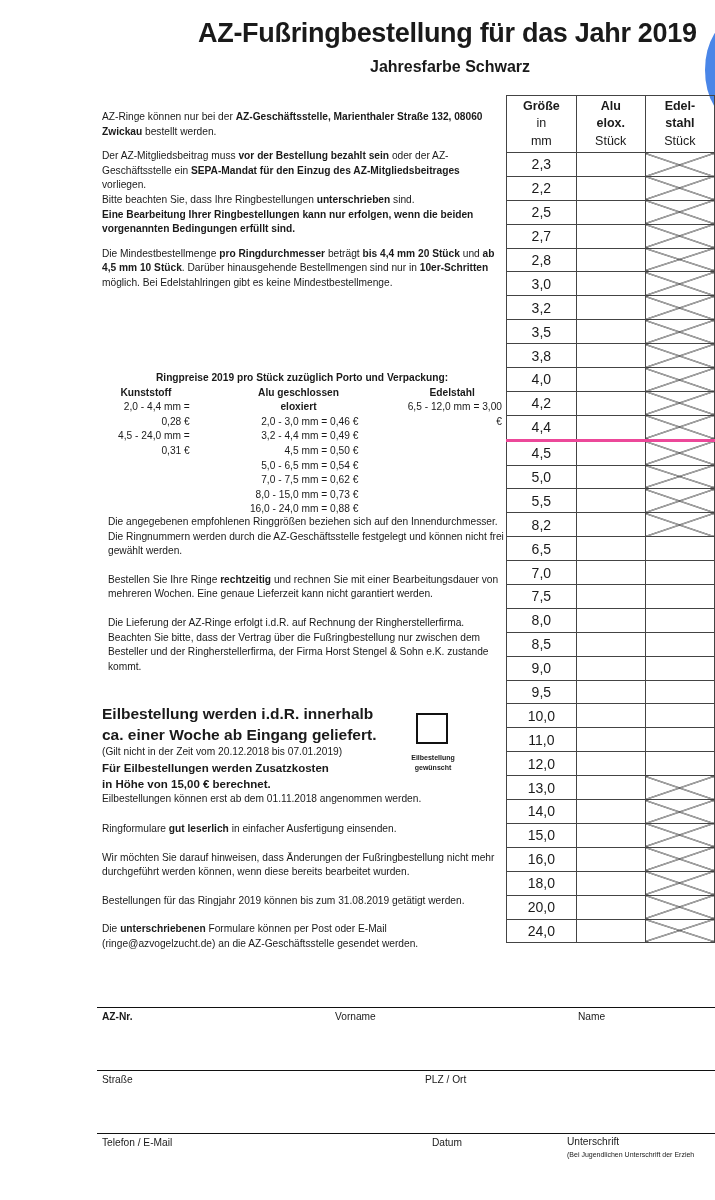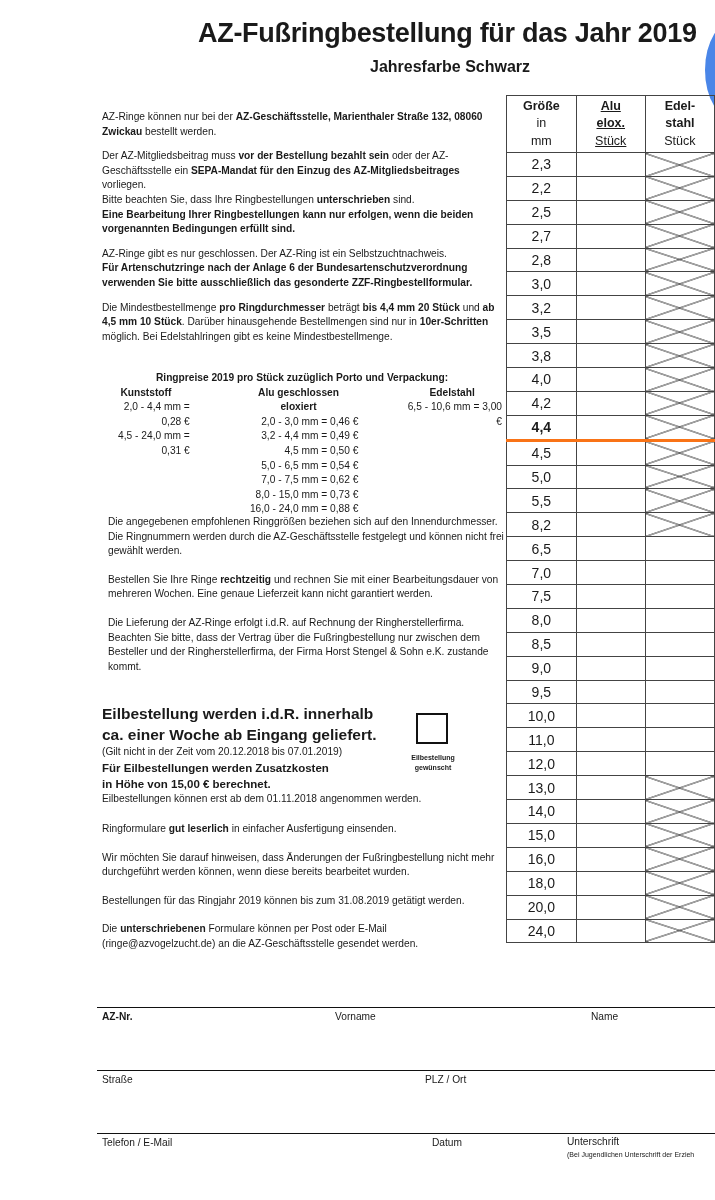--- a/index.html
+++ b/index.html
@@ -26,42 +26,41 @@
   .express .sm { font-size:10.2px; line-height:14.6px; }
   .express .mid { font-size:11.5px; font-weight:bold; line-height:16px; }
   .checkbox { position:absolute; left:416px; top:713px; width:32px; height:31px; border:2px solid #111; box-sizing:border-box; background:#fff; }
   .cb-label { position:absolute; left:404px; top:753px; width:58px; font-size:7px; font-weight:bold; text-align:center; line-height:10px; }
   .info3 { position:absolute; left:102px; top:822px; width:400px; font-size:10.2px; line-height:14.6px; }
   .info3 p { margin:0 0 14px 0; }
   table.order { position:absolute; left:506px; top:95px; border-collapse:collapse; }
   table.order td, table.order th { border:1px solid #444; padding:0; }
   table.order th { font-size:12.5px; font-weight:normal; line-height:17.5px; height:56px; vertical-align:middle; text-align:center; }
   table.order th b { font-weight:bold; }
-  .c1 { width:72px; } .c2 { width:72px;text-decoration:underline; } .c3 { width:72px; }
+  .c1 { width:72px; } .c2 { width:72px; } .c3 { width:72px; }
   table.order td { height:22.9px; font-size:14px; text-align:center; }
-  table.order tr.thick td { border-bottom:3px solid #f97316;font-weight:bold; }
+  table.order tr.thick td { border-bottom:3px solid #ec4899; }
   td.crossed { background:
       linear-gradient(to top right, transparent calc(50% - 0.6px), #333 calc(50% - 0.3px), #333 calc(50% + 0.3px), transparent calc(50% + 0.6px)),
       linear-gradient(to bottom right, transparent calc(50% - 0.6px), #333 calc(50% - 0.3px), #333 calc(50% + 0.3px), transparent calc(50% + 0.6px)); }
   .footer-line { position:absolute; left:97px; width:618px; border-top:1.5px solid #111; }
   .flabel { position:absolute; font-size:10.2px; white-space:nowrap; }
   .flabel.b { font-weight:bold; }
   .fsub { position:absolute; font-size:7px; white-space:nowrap; }
 </style>
 </head>
 <body>
 
 <div class="title">AZ-Fußringbestellung für das Jahr 2019</div>
 <div class="subtitle">Jahresfarbe Schwarz</div>
 <div class="blue-circle"></div>
 
 <div class="info">
   <p><span>AZ-Ringe können nur bei der </span><b>AZ-Geschäftsstelle, Marienthaler Straße 132, 08060 Zwickau</b><span> bestellt werden.</span></p>
   <p><span>Der AZ-Mitgliedsbeitrag muss </span><b>vor der Bestellung bezahlt sein</b><span> oder der AZ-Geschäftsstelle ein </span><b>SEPA-Mandat für den Einzug des AZ-Mitgliedsbeitrages</b><span> vorliegen.</span><br><span>Bitte beachten Sie, dass Ihre Ringbestellungen </span><b>unterschrieben</b><span> sind.</span><br><b>Eine Bearbeitung Ihrer Ringbestellungen kann nur erfolgen, wenn die beiden vorgenannten Bedingungen erfüllt sind.</b></p>
-  <p><span>AZ-Ringe gibt es nur geschlossen. Der AZ-Ring ist ein Selbstzuchtnachweis.</span><br><b>Für  Artenschutzringe nach der Anlage 6 der Bundesartenschutzverordnung verwenden Sie bitte ausschließlich das gesonderte ZZF-Ringbestellformular.</b></p>
   <p><span>Die Mindestbestellmenge </span><b>pro Ringdurchmesser</b><span> beträgt </span><b>bis 4,4 mm 20 Stück</b><span> und </span><b>ab 4,5 mm 10 Stück</b><span>. Darüber hinausgehende Bestellmengen sind nur in </span><b>10er-Schritten</b><span> möglich. Bei Edelstahlringen gibt es keine Mindestbestellmenge.</span></p>
 </div>
 
 <div class="prices">
   <div class="prices-title">Ringpreise 2019 pro Stück zuzüglich Porto und Verpackung:</div>
   <div class="price-cols">
     <div class="pc col1">
       <div class="h">Kunststoff</div>
       <div>
           <div>2,0 - 4,4 mm = 0,28 €</div>
@@ -76,21 +75,21 @@
           <div>4,5 mm = 0,50 €</div>
           <div>5,0 - 6,5 mm = 0,54 €</div>
           <div>7,0 - 7,5 mm = 0,62 €</div>
           <div>8,0 - 15,0 mm = 0,73 €</div>
           <div>16,0 - 24,0 mm = 0,88 €</div>
         </div>
     </div>
     <div class="pc col3">
       <div class="h">Edelstahl</div>
       <div>
-          <div>6,5 - 10,6 mm = 3,00 €</div>
+          <div>6,5 - 12,0 mm = 3,00 €</div>
         </div>
     </div>
   </div>
 </div>
 
 <div class="info2">
   <p><span>Die angegebenen empfohlenen Ringgrößen beziehen sich auf den Innendurchmesser.</span><br><span>Die Ringnummern werden durch die AZ-Geschäftsstelle festgelegt und können nicht frei gewählt werden.</span></p>
   <p><span>Bestellen Sie Ihre Ringe </span><b>rechtzeitig</b><span> und rechnen Sie mit einer Bearbeitungsdauer von mehreren Wochen. Eine genaue Lieferzeit kann nicht garantiert werden.</span></p>
   <p><span>Die Lieferung der AZ-Ringe erfolgt i.d.R. auf Rechnung der Ringherstellerfirma. Beachten Sie bitte, dass der Vertrag über die Fußringbestellung nur zwischen dem Besteller und der Ringherstellerfirma, der Firma Horst Stengel &amp; Sohn e.K. zustande kommt.</span></p>
 </div>
@@ -286,21 +285,21 @@
         <td>24,0</td>
         <td></td>
         <td class="crossed"></td>
       </tr>
     </tbody>
 </table>
 
 <div class="footer-line" style="top:1007px;"></div>
 <div class="flabel b" style="left:102px;top:1011px;">AZ-Nr.</div>
 <div class="flabel" style="left:335px;top:1011px;">Vorname</div>
-<div class="flabel" style="left:591px;top:1011px;">Name</div>
+<div class="flabel" style="left:578px;top:1011px;">Name</div>
 
 <div class="footer-line" style="top:1070px;"></div>
 <div class="flabel" style="left:102px;top:1074px;">Straße</div>
 <div class="flabel" style="left:425px;top:1074px;">PLZ / Ort</div>
 
 <div class="footer-line" style="top:1133px;"></div>
 <div class="flabel" style="left:102px;top:1137px;">Telefon / E-Mail</div>
 <div class="flabel" style="left:432px;top:1137px;">Datum</div>
 <div class="flabel" style="left:567px;top:1136px;">Unterschrift</div>
 <div class="fsub" style="left:567px;top:1151px;">(Bei Jugendlichen Unterschrift der Erzieh</div>

